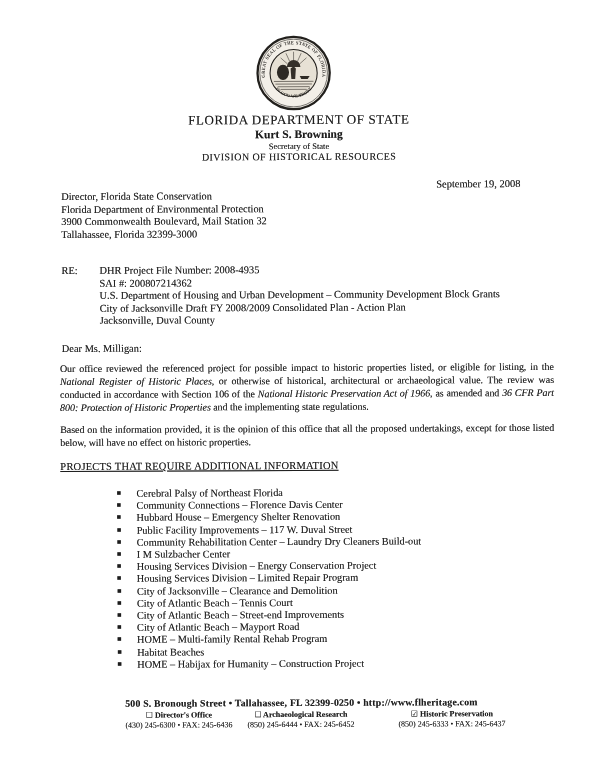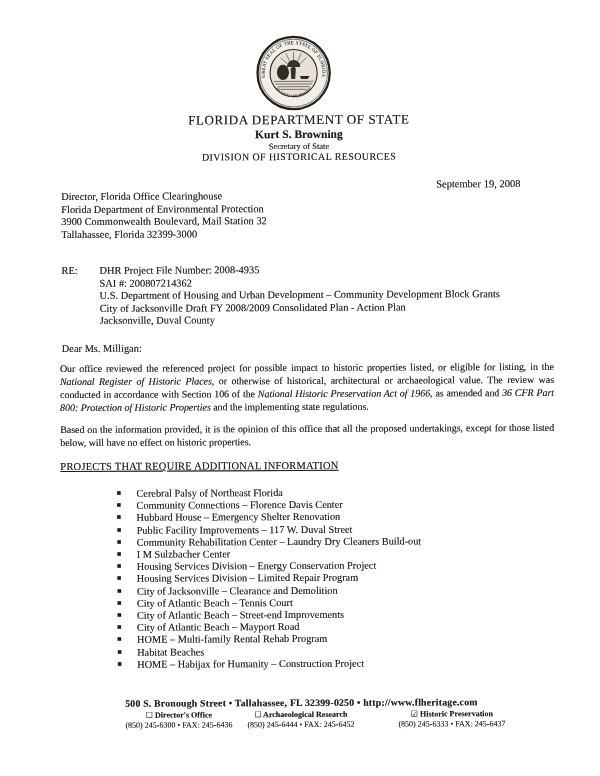--- a/index.html
+++ b/index.html
@@ -93,21 +93,21 @@
   <div class="masthead">
     <div class="dept">FLORIDA DEPARTMENT OF STATE</div>
     <div class="sec-name">Kurt S. Browning</div>
     <div class="sec-title">Secretary of State</div>
     <div class="division">DIVISION OF HISTORICAL RESOURCES</div>
   </div>
 
   <div class="date">September 19, 2008</div>
 
   <div class="recipient">
-    <div>Director, Florida Office Clearinghouse</div>
+    <div>Director, Florida State Conservation</div>
     <div>Florida Department of Environmental Protection</div>
     <div>3900 Commonwealth Boulevard, Mail Station 32</div>
     <div>Tallahassee, Florida 32399-3000</div>
   </div>
 
   <div class="re-block">
     <div class="re-label">RE:</div>
     <div>
       <div>DHR Project File Number: 2008-4935</div>
       <div>SAI #: 200807214362</div>
@@ -141,21 +141,21 @@
     <li>HOME – Multi-family Rental Rehab Program</li>
     <li>Habitat Beaches</li>
     <li>HOME – Habijax for Humanity – Construction Project</li>
   </ul>
 
   <div class="footer">
     <div class="footer-address">500 S. Bronough Street  •  Tallahassee, FL 32399-0250  •  http://www.flheritage.com</div>
 
     <div class="office office-1">
       <div class="office-label"><span class="checkbox">☐</span> <span>Director's Office</span></div>
-      <div>(850) 245-6300 • FAX: 245-6436</div>
+      <div>(430) 245-6300 • FAX: 245-6436</div>
     </div>
 
     <div class="office office-2">
       <div class="office-label"><span class="checkbox">☐</span> <span>Archaeological Research</span></div>
       <div>(850) 245-6444 • FAX: 245-6452</div>
     </div>
 
     <div class="office office-3">
       <div class="office-label"><span class="checkbox">☑</span> <span>Historic Preservation</span></div>
       <div>(850) 245-6333 • FAX: 245-6437</div>

